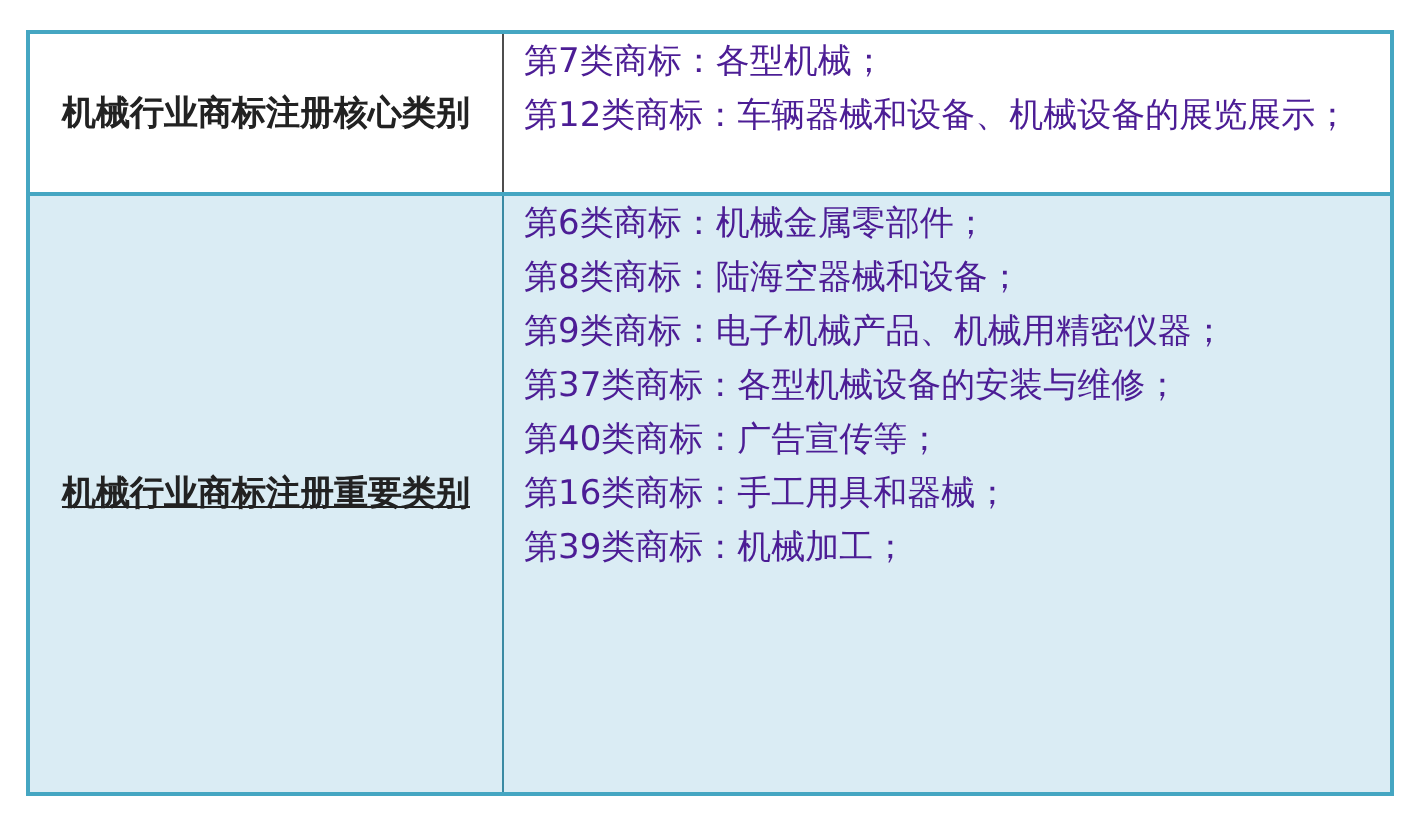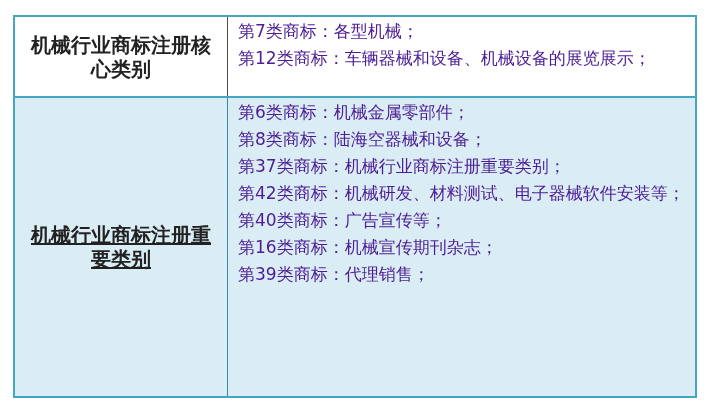--- a/index.html
+++ b/index.html
@@ -33,28 +33,28 @@
   .t-row.core {
     height: 81px;
     background: #ffffff;
     border-bottom: 2px solid #45a6c2;
   }
   .t-row.important {
     flex: 1;
     background: #daecf4;
   }
   .cat-cell {
-    width: 213px;
+    width: 237px;
     box-sizing: border-box;
     display: flex;
     align-items: center;
     justify-content: center;
-    text-align: center;
+    text-align: left;
     font-weight: bold;
-    font-size: 20px;
+    font-size: 17px;
     line-height: 24px;
     color: #222222;
     padding: 2px 9px;
   }
   .t-row.core .cat-cell   { border-right: 1px solid #4d4d4d; }
   .t-row.important .cat-cell { border-right: 1px solid #3a8aa3; text-decoration: underline; }
   .items-cell {
     flex: 1;
     box-sizing: border-box;
     padding: 1px 10px 0 10px;
@@ -79,22 +79,22 @@
         <p class="item">第7类商标：各型机械；</p>
         <p class="item">第12类商标：车辆器械和设备、机械设备的展览展示；</p>
       </div>
     </div>
 
     <div class="t-row important">
       <div class="cat-cell">机械行业商标注册重要类别</div>
       <div class="items-cell">
         <p class="item">第6类商标：机械金属零部件；</p>
         <p class="item">第8类商标：陆海空器械和设备；</p>
-        <p class="item">第37类商标：机械行业商标注册重要类别；</p>
-        <p class="item">第42类商标：机械研发、材料测试、电子器械软件安装等；</p>
+        <p class="item">第9类商标：电子机械产品、机械用精密仪器；</p>
+        <p class="item">第37类商标：各型机械设备的安装与维修；</p>
         <p class="item">第40类商标：广告宣传等；</p>
-        <p class="item">第16类商标：机械宣传期刊杂志；</p>
-        <p class="item">第39类商标：代理销售；</p>
+        <p class="item">第16类商标：手工用具和器械；</p>
+        <p class="item">第39类商标：机械加工；</p>
       </div>
     </div>
 
   </div>
 </div>
 
 </body></html>

